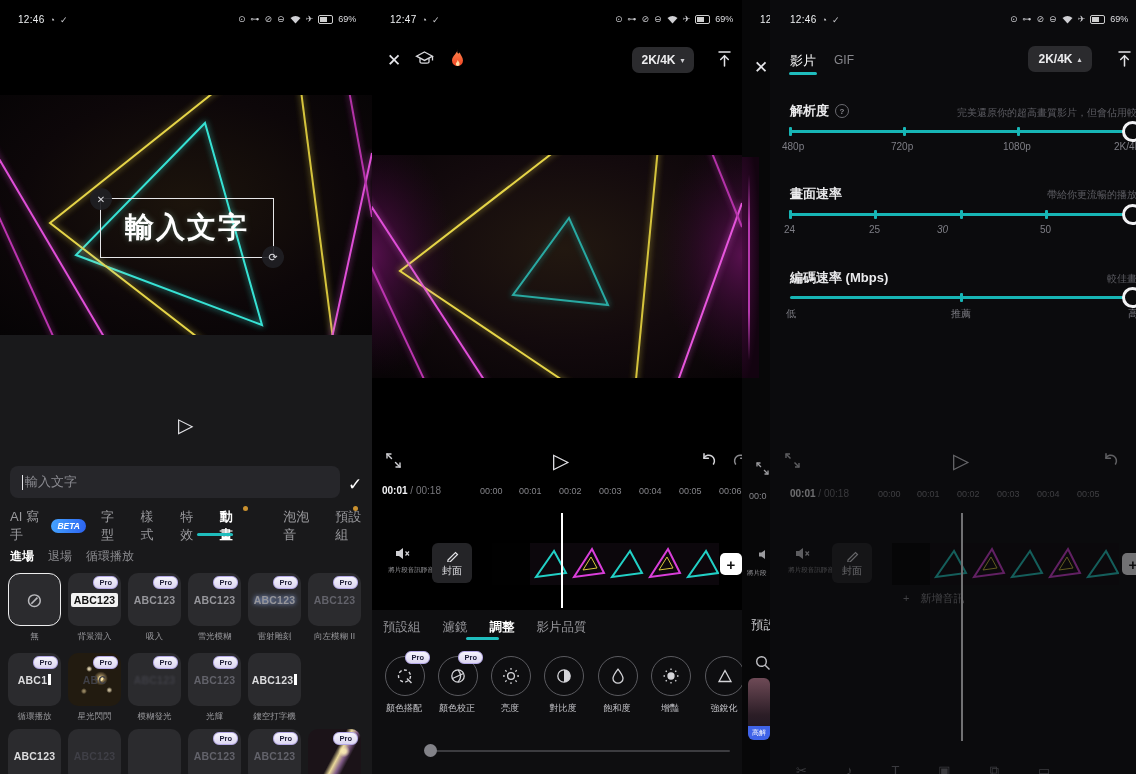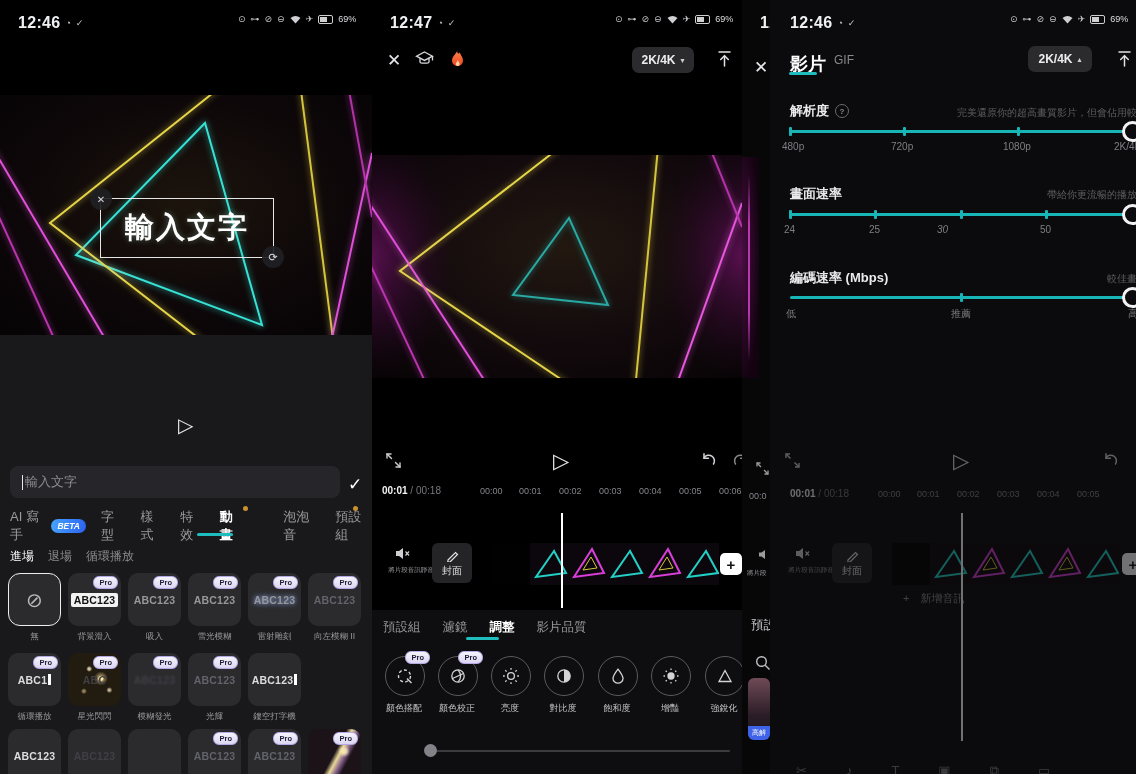--- a/index.html
+++ b/index.html
@@ -1,38 +1,38 @@
 <!DOCTYPE html>
 <html><head>
 <meta charset="utf-8">
 <style>
   html,body{margin:0;padding:0;background:#000;}
   .screen{position:relative;width:1136px;height:774px;overflow:hidden;background:#000;
     font-family:"Liberation Sans","DejaVu Sans",sans-serif;color:#fff;}
   .p{position:absolute;}
   .t{white-space:nowrap;}
   
-  .time{font-size:16px;font-weight:bold;color:#eef0f2;letter-spacing:.3px;}
+  .time{font-size:10px;font-weight:normal;color:#eef0f2;letter-spacing:.3px;}
   .sg{font-size:9px;color:#c9c9cd;}
   .strow{display:flex;align-items:center;gap:5px;}
   .batt{width:13px;height:7px;border:1px solid #cfcfcf;border-radius:2px;position:relative;}
   .batt::after{content:"";position:absolute;left:1px;top:1px;bottom:1px;width:7px;background:#cfcfcf;}
   .pct{font-size:9px;color:#dedee2;}
   
   .sheet{background:#19191b;}
   .inputbox{background:#26262a;border-radius:8px;display:flex;align-items:center;padding:0 12px;}
   .ph{color:#8a8a90;font-size:13px;}
   .caret{width:1px;height:15px;background:#e8e8ec;margin-right:2px;}
   .tabs{display:flex;align-items:center;gap:15px;font-size:13px;color:#9b9b9f;}
   .tabs .on{color:#fff;font-weight:bold;}
   .beta{background:linear-gradient(100deg,#45a5ff,#2c62f0);color:#fff;font-size:8.5px;font-style:italic;
     font-weight:bold;padding:2px 6px;border-radius:8px;margin-left:4px;}
   .dot{width:5px;height:5px;border-radius:50%;background:#c9902f;}
   .subtabs{display:flex;gap:14px;font-size:12px;color:#8c8c90;}
-  .subtabs .on{color:#fff;font-weight:normal;}
+  .subtabs .on{color:#fff;font-weight:bold;}
   .underline{background:#1fbdbd;border-radius:2px;}
   .grid{display:flex;gap:7px;}
   .cell{width:53px;}
   .tile{width:53px;height:53px;border-radius:10px;background:#2b2b2e;position:relative;
     display:flex;align-items:center;justify-content:center;overflow:hidden;}
   .tile.sel{outline:1.6px solid #ededee;outline-offset:-1px;border-radius:12px;}
   .samp{font-size:10.5px;font-weight:bold;color:#96969b;letter-spacing:.2px;}
   .samp.bright{color:#dcdcde;}
   .samp.dim{color:#62626a;}
   .samp.vdim{color:#3f3f46;}
@@ -72,21 +72,21 @@
   
   .rtitle{font-size:13px;font-weight:bold;color:#eaeaec;display:flex;align-items:center;gap:6px;}
   .helpc{width:12px;height:12px;border-radius:50%;border:1px solid #6a6a70;color:#8a8a90;
     font-size:8px;display:flex;align-items:center;justify-content:center;}
   .rdesc{font-size:10px;color:#5d5d63;}
   .track{height:3px;background:#17b5b5;border-radius:2px;}
   .tick{width:3px;height:9px;background:#17b5b5;border-radius:1px;}
   .ring{width:15px;height:15px;border-radius:50%;border:3px solid #f2f2f4;background:#0b0b0d;}
   .slab{font-size:10px;color:#7e7e85;}
   .fsize{font-size:10.5px;color:#74747a;}
-  .rtab-on{font-size:18px;font-weight:bold;color:#fff;}
+  .rtab-on{font-size:13px;font-weight:normal;color:#fff;}
   .rtab-off{font-size:12px;color:#88888d;}
   .dimwrap{opacity:.42;}
   .fainticons{display:flex;gap:39px;font-size:13px;color:#7c7c82;}
 </style>
 </head>
 <body>
 
 <div class="screen">
 
   <div class="p" style="left:0;top:0;width:372px;height:774px;background:#000;">

